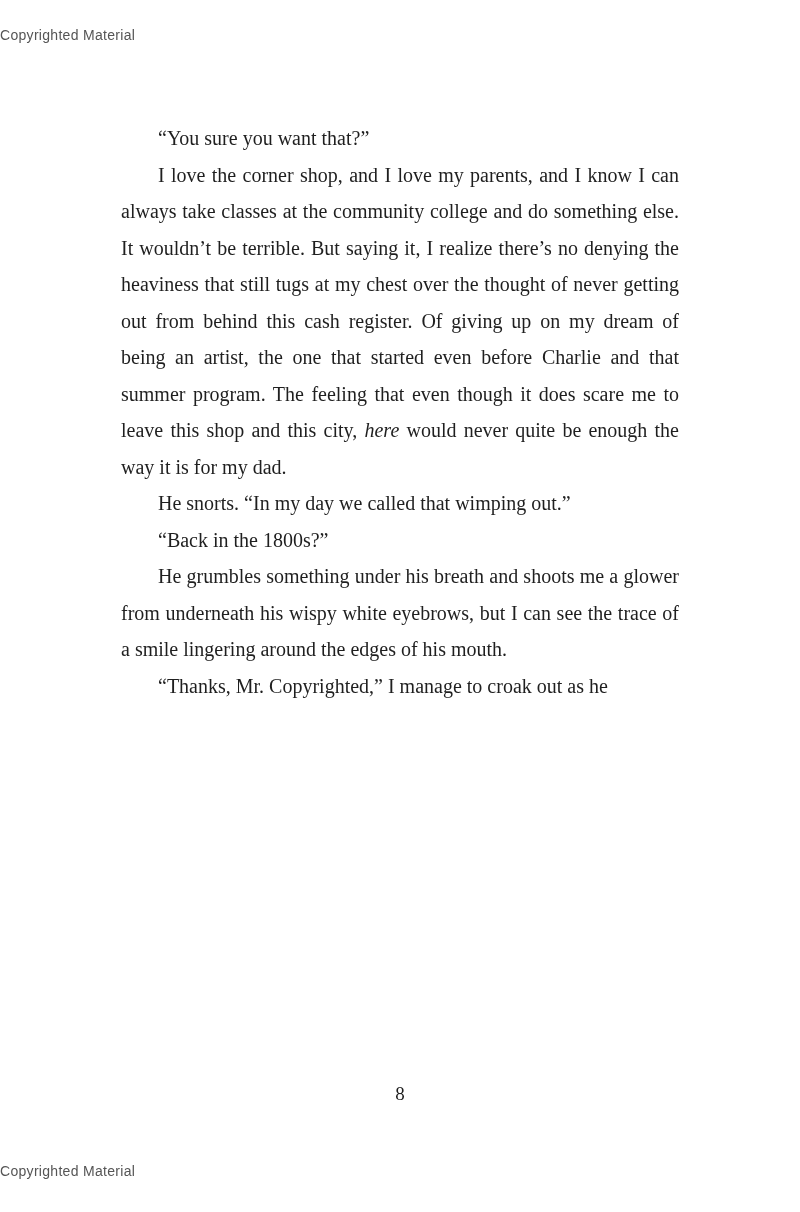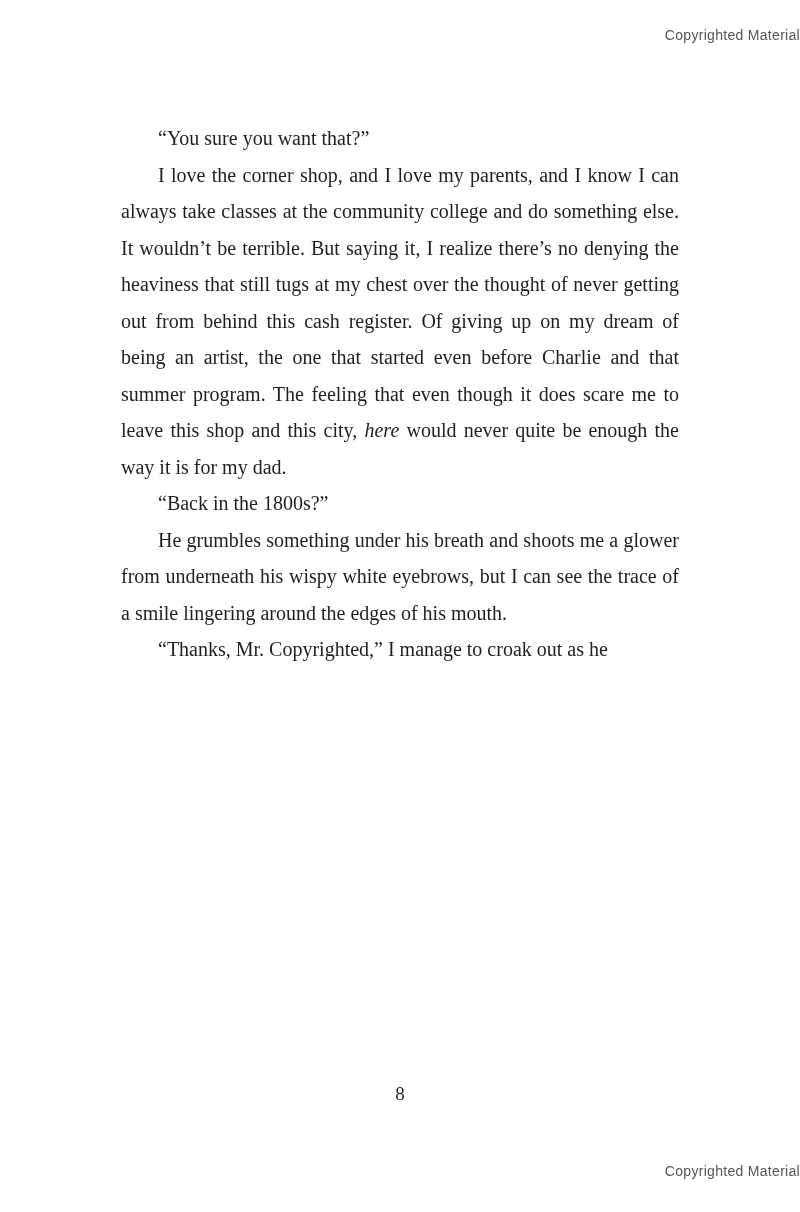--- a/index.html
+++ b/index.html
@@ -11,21 +11,21 @@
     position: relative;
     width: 800px;
     height: 1212px;
     overflow: hidden;
     font-family: "Liberation Serif", serif;
   }
   .watermark {
     position: absolute;
     left: 0;
     width: 800px;
-    text-align: right;
+    text-align: left;
     font-family: "Liberation Sans", sans-serif;
     font-size: 14px;
     letter-spacing: 0.3px;
     color: #555555;
   }
   .watermark-top { top: 27px; }
   .watermark-bottom { top: 1163px; }
   .page-body {
     position: absolute;
     top: 120px;
@@ -56,20 +56,21 @@
   }
 </style>
 </head>
 <body>
 
 <div class="watermark watermark-top">Copyrighted Material</div>
 
 <div class="page-body">
     <p><span>“You sure you want that?”</span></p>
     <p><span>I love the corner shop, and I love my parents, and I know I can always take classes at the community college and do something else. It wouldn’t be terrible. But saying it, I realize there’s no denying the heaviness that still tugs at my chest over the thought of never getting out from behind this cash register. Of giving up on my dream of being an artist, the one that started even before Charlie and that summer program. The feeling that even though it does scare me to leave this shop and this city, </span><em>here</em><span> would never quite be enough the way it is for my dad.</span></p>
+    <p><span>He snorts. “In my day we called that wimping out.”</span></p>
     <p><span>“Back in the 1800s?”</span></p>
     <p><span>He grumbles something under his breath and shoots me a glower from underneath his wispy white eyebrows, but I can see the trace of a smile lingering around the edges of his mouth.</span></p>
     <p><span>“Thanks, Mr. Copyrighted,” I manage to croak out as he</span></p>
   </div>
 
 <div class="page-number">8</div>
 
 <div class="watermark watermark-bottom">Copyrighted Material</div>
 
 </body></html>

